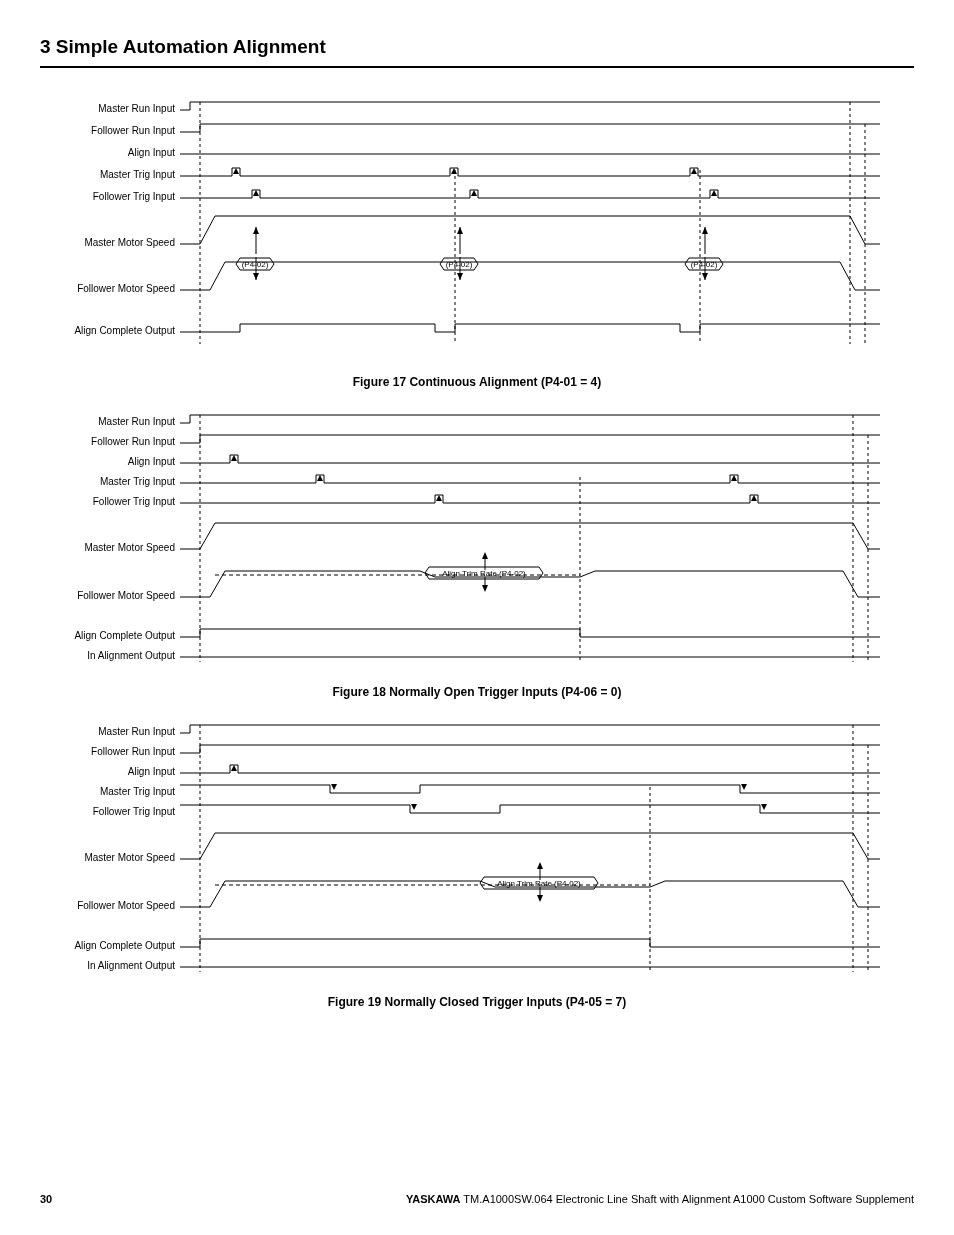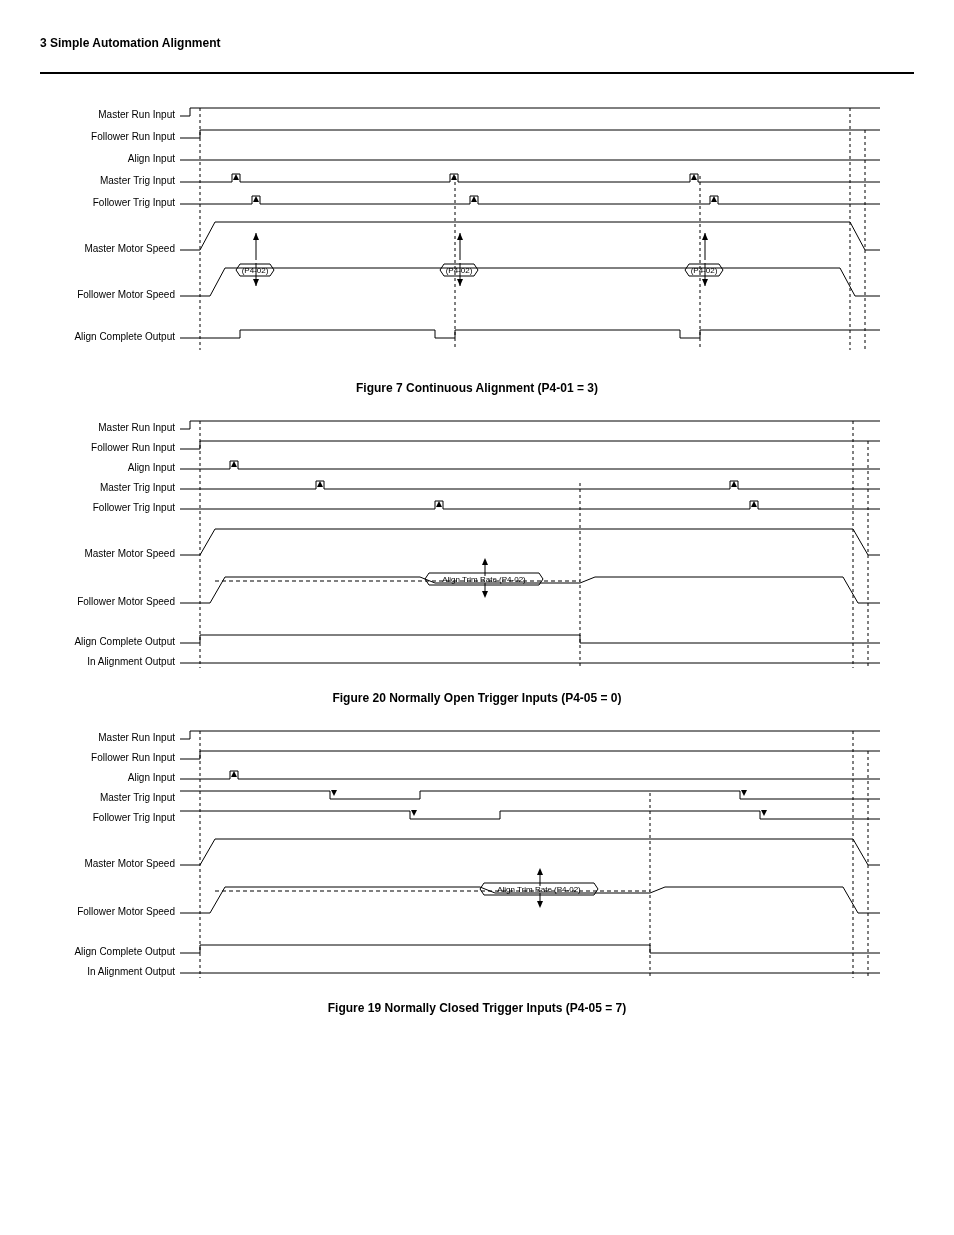--- a/index.html
+++ b/index.html
@@ -1,17 +1,17 @@
 <!DOCTYPE html>
 <html><head>
 <meta charset="utf-8">
 <style>
   html,body{margin:0;padding:0;background:#fff;font-family:Arial,Helvetica,sans-serif;color:#000;}
   .page{width:954px;height:1235px;position:relative;box-sizing:border-box;padding:36px 40px 40px 40px;}
-  .sec-head{font-size:12px;font-weight:bold;border-bottom:2px solid #000;padding-bottom:22px;margin-bottom:24px;}
+  .sec-head{font-size:19px;font-weight:bold;border-bottom:2px solid #000;padding-bottom:8px;margin-bottom:24px;}
   .fig{margin:0 0 8px 0;text-align:center;}
   .fig-cap{text-align:center;font-size:12px;font-weight:bold;margin:6px 0 18px 0;}
   .footer{position:absolute;bottom:30px;left:40px;right:40px;font-size:11px;}
   .footer .pg{font-weight:bold;float:left;}
   .footer .doc{float:right;}
   .footer .brand{font-weight:bold;}
   svg{display:block;}
   .lbl{font-family:Arial,Helvetica,sans-serif;}
 </style>
 </head>
@@ -88,21 +88,21 @@
         <text x="135" y="108" text-anchor="end">Follower Trig Input</text>
         <text x="135" y="154" text-anchor="end">Master Motor Speed</text>
         <text x="135" y="200" text-anchor="end">Follower Motor Speed</text>
         <text x="135" y="242" text-anchor="end">Align Complete Output</text>
         <text x="215" y="175" text-anchor="middle" font-size="8">(P4-02)</text>
         <text x="419" y="175" text-anchor="middle" font-size="8">(P4-02)</text>
         <text x="664" y="175" text-anchor="middle" font-size="8">(P4-02)</text>
       </g>
     </svg>
   </div>
-  <div class="fig-cap">Figure 7  Continuous Alignment (P4-01 = 3)</div>
+  <div class="fig-cap">Figure 17  Continuous Alignment (P4-01 = 4)</div>
 
   <div class="fig">
     <svg width="870" height="270" viewBox="0 0 870 270">
       <g stroke="#000" stroke-width="1" fill="none">
         <path d="M140 16 H150 V8 H840"></path>
         <path d="M140 36 H160 V28 H840"></path>
         <path d="M140 56 H190 V48 H198 V56 H840"></path>
         <path d="M140 76 H276 V68 H284 V76 H690 V68 H698 V76 H840"></path>
         <path d="M140 96 H395 V88 H403 V96 H710 V88 H718 V96 H840"></path>
         <path d="M140 142 H160 L175 116 H813 L828 142 H840"></path>
@@ -141,21 +141,21 @@
         <text x="135" y="78" text-anchor="end">Master Trig Input</text>
         <text x="135" y="98" text-anchor="end">Follower Trig Input</text>
         <text x="135" y="144" text-anchor="end">Master Motor Speed</text>
         <text x="135" y="192" text-anchor="end">Follower Motor Speed</text>
         <text x="135" y="232" text-anchor="end">Align Complete Output</text>
         <text x="135" y="252" text-anchor="end">In Alignment Output</text>
         <text x="444" y="169" text-anchor="middle" font-size="8">Align Trim Rate (P4-02)</text>
       </g>
     </svg>
   </div>
-  <div class="fig-cap">Figure 20  Normally Open Trigger Inputs (P4-05 = 0)</div>
+  <div class="fig-cap">Figure 18  Normally Open Trigger Inputs (P4-06 = 0)</div>
 
   <div class="fig">
     <svg width="870" height="270" viewBox="0 0 870 270">
       <g stroke="#000" stroke-width="1" fill="none">
         <path d="M140 16 H150 V8 H840"></path>
         <path d="M140 36 H160 V28 H840"></path>
         <path d="M140 56 H190 V48 H198 V56 H840"></path>
 
         <path d="M140 68 H290 V76 H380 V68 H700 V76 H840"></path>
         <path d="M140 88 H370 V96 H460 V88 H720 V96 H840"></path>
@@ -194,14 +194,20 @@
         <text x="135" y="144" text-anchor="end">Master Motor Speed</text>
         <text x="135" y="192" text-anchor="end">Follower Motor Speed</text>
         <text x="135" y="232" text-anchor="end">Align Complete Output</text>
         <text x="135" y="252" text-anchor="end">In Alignment Output</text>
         <text x="499" y="169" text-anchor="middle" font-size="8">Align Trim Rate (P4-02)</text>
       </g>
     </svg>
   </div>
   <div class="fig-cap">Figure 19  Normally Closed Trigger Inputs (P4-05 = 7)</div>
 
+  <div class="footer">
+    <span class="pg">30</span>
+    <span class="doc">
+      <span class="brand">YASKAWA</span><span> TM.A1000SW.064 Electronic Line Shaft with Alignment A1000 Custom Software Supplement</span>
+    </span>
+  </div>
 
 </div>
 
 </body></html>

